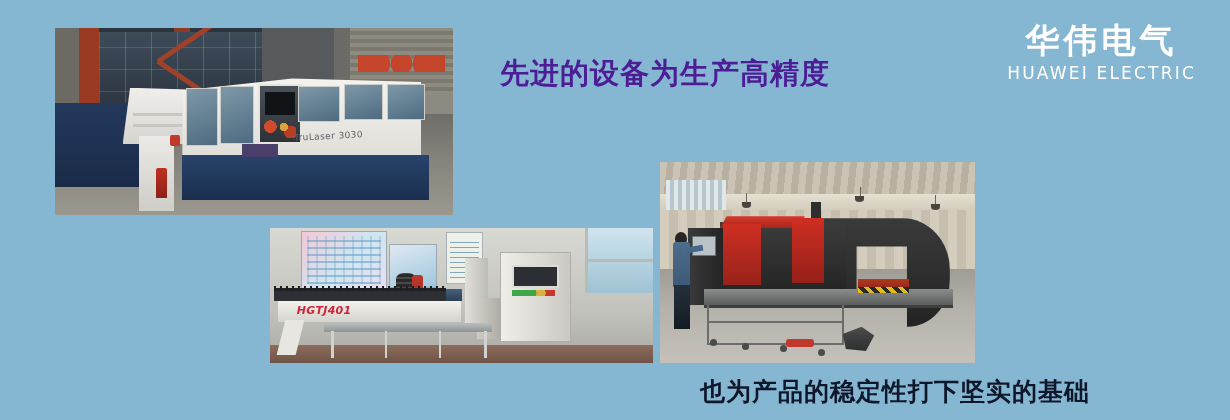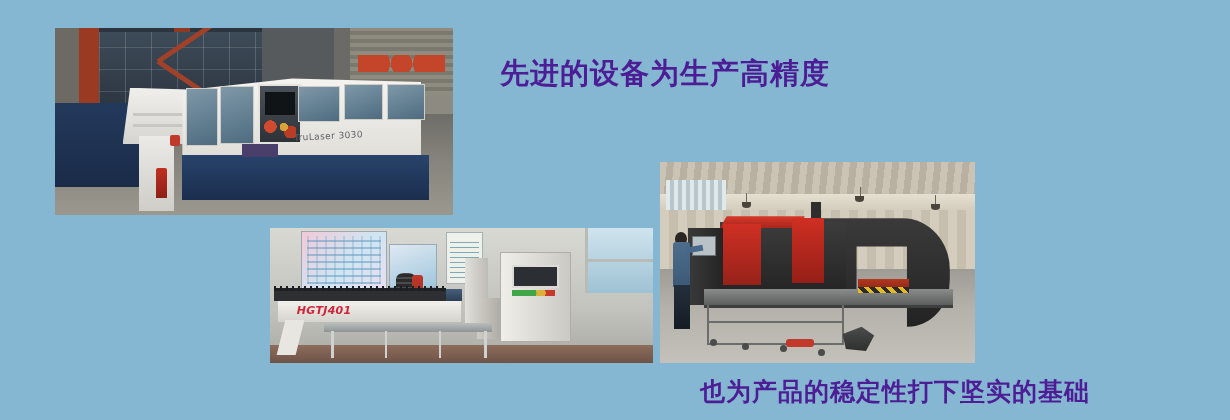--- a/index.html
+++ b/index.html
@@ -375,21 +375,21 @@
     line-height: 42px;
     font-weight: bold;
     letter-spacing: 1px;
     white-space: nowrap;
   }
   #headline .line { display: block; }
 
   #subline {
     position: absolute;
     left: 700px; top: 375px;
-    color: #4c1d95;
+    color: #0f172a;
     font-size: 25px;
     line-height: 34px;
     font-weight: bold;
     letter-spacing: 1px;
     white-space: nowrap;
   }
 
   #logo {
     position: absolute;
     right: 34px; top: 20px;
@@ -506,14 +506,18 @@
     <div class="red-cord"></div>
     <div class="pallet"></div>
   </div>
 
   <div id="headline">
     <span class="line">先进的设备为生产高精度</span>
   </div>
 
   <div id="subline">也为产品的稳定性打下坚实的基础</div>
 
+  <div id="logo">
+    <span class="logo-cn">华伟电气</span>
+    <span class="logo-en">HUAWEI ELECTRIC</span>
+  </div>
 
 </div>
 
 </body></html>

